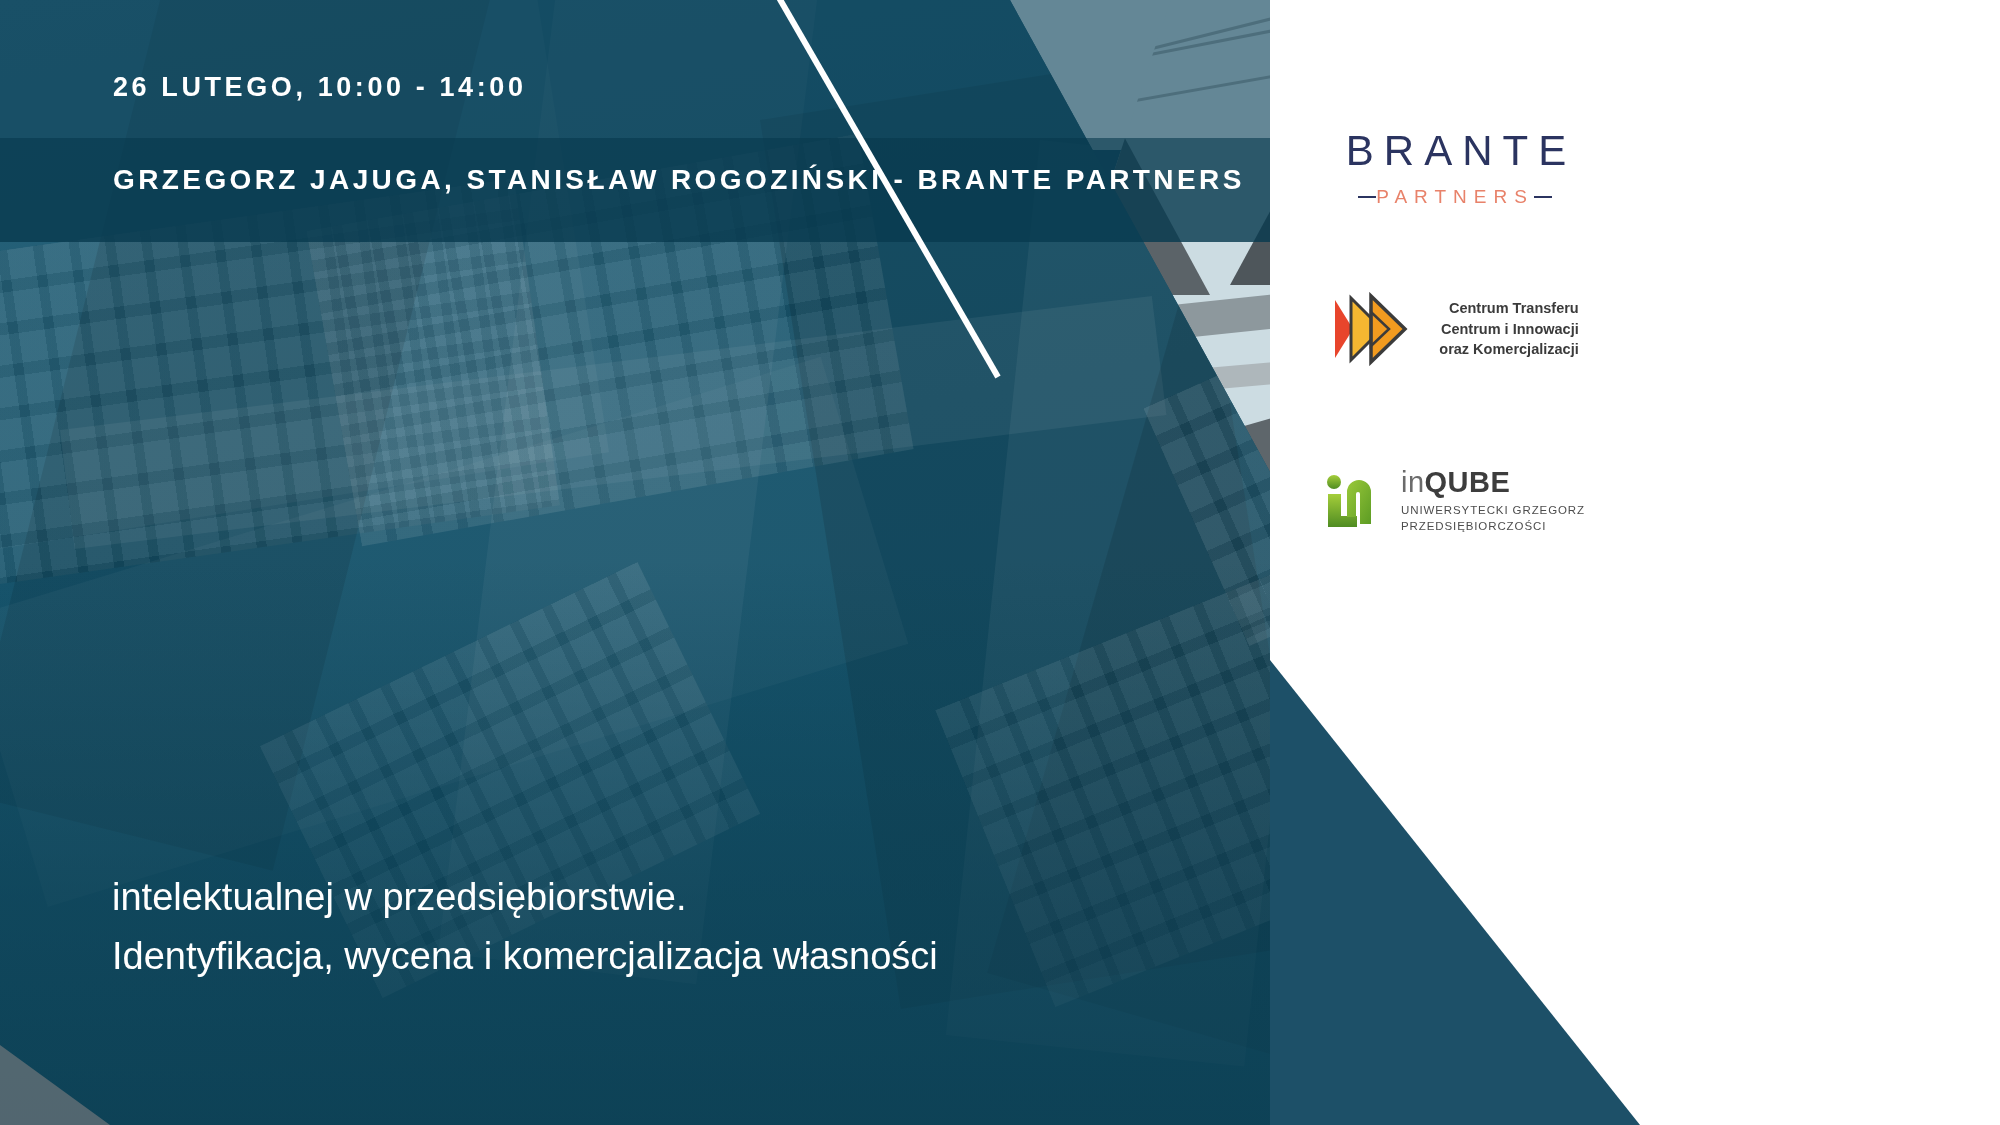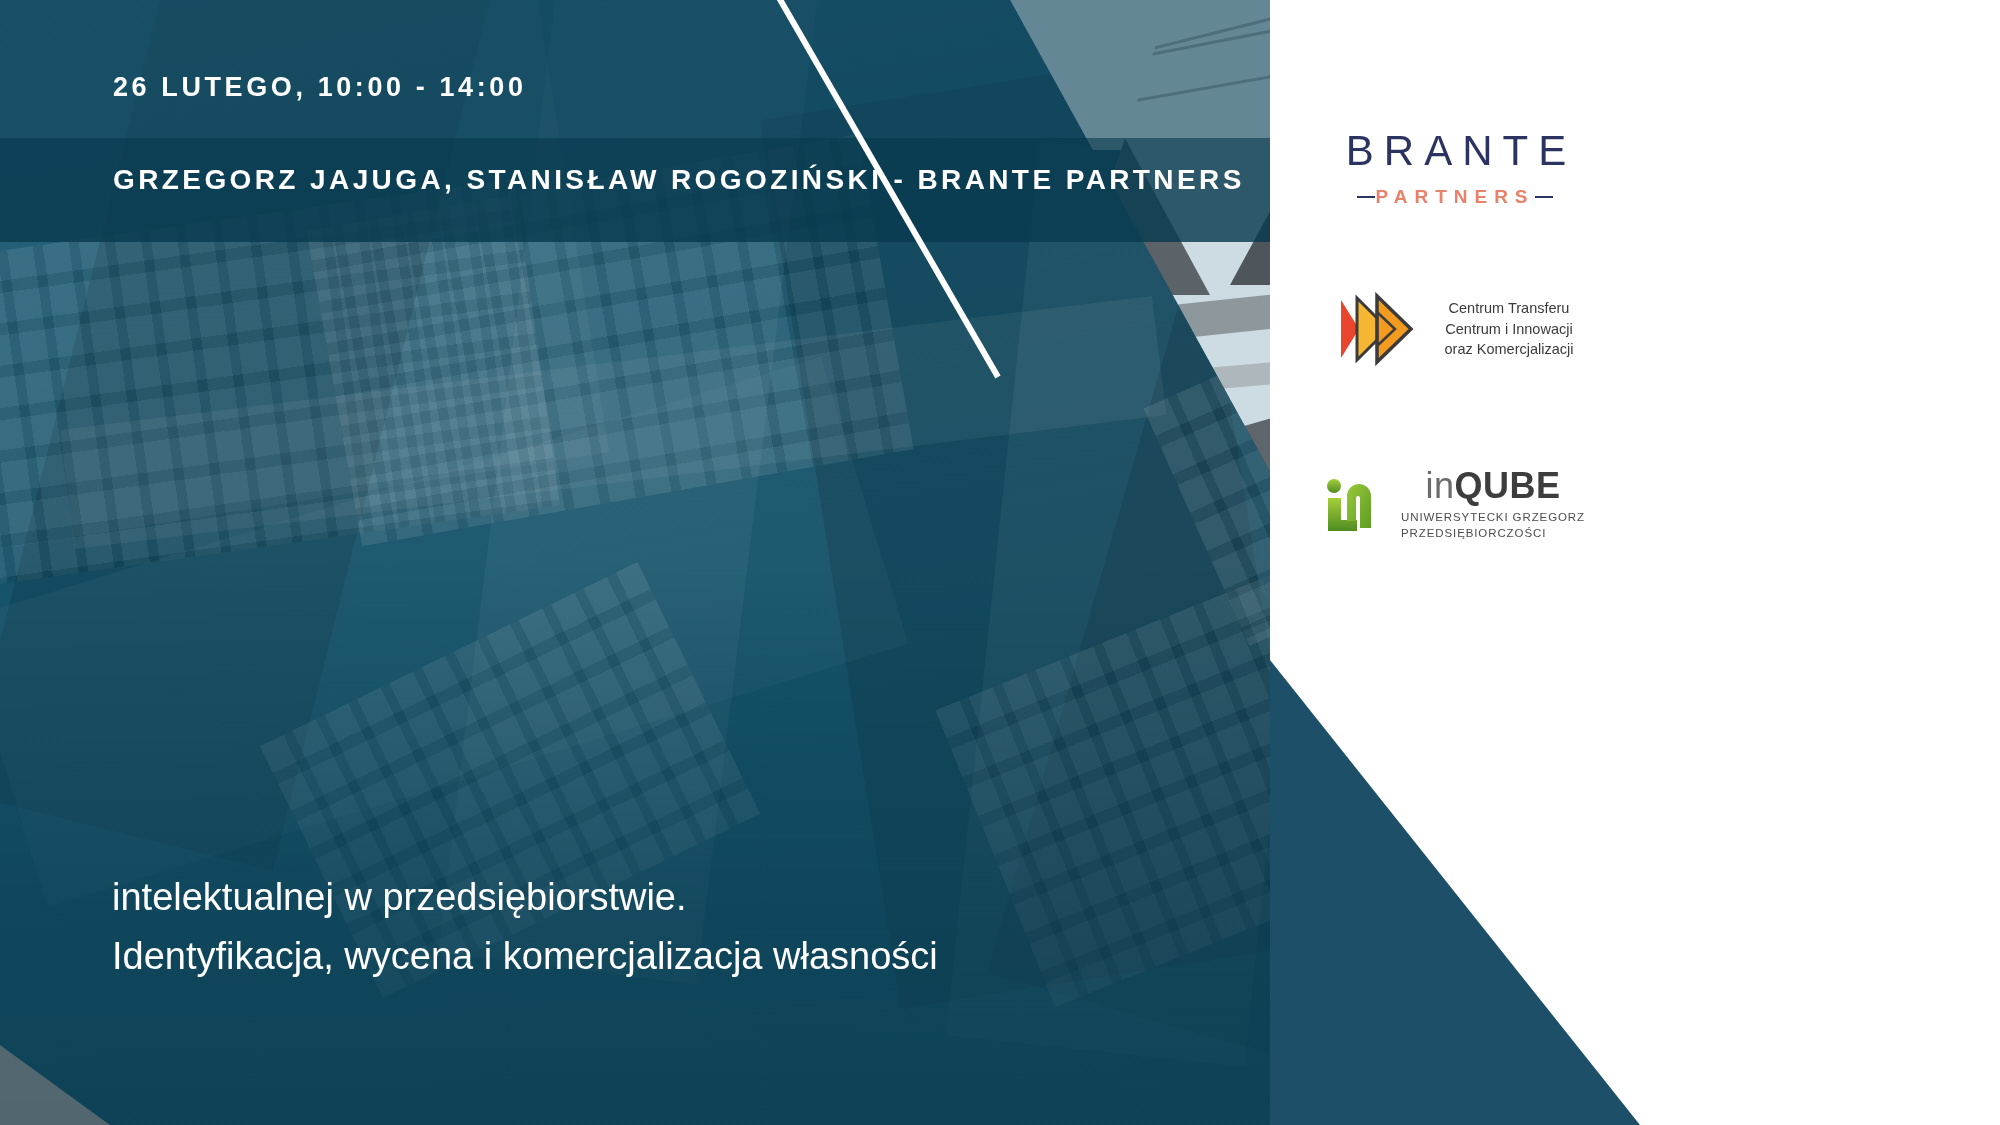--- a/index.html
+++ b/index.html
@@ -245,51 +245,49 @@
     letter-spacing: 10px;
     font-weight: normal;
     line-height: 1;
     margin-left: 12px;
   }
   .brante-sub {
     margin-top: 14px;
     display: flex;
     align-items: center;
     justify-content: center;
-    font-weight: bold;
   }
   .brante-dash { width: 18px; height: 2px; background: #2b3460; display: inline-block; }
   .brante-partners {
     color: #e8826a;
     font-size: 19px;
     letter-spacing: 7px;
   }
 
   
   .logo-ctwi { top: 292px; display: flex; align-items: center; justify-content: center; gap: 12px; }
   .ctwi-mark { position: relative; width: 78px; height: 74px; flex: none; }
   .ctwi-text {
-    text-align: center;
+    text-align: right;
     color: #3b3b3b;
     font-size: 14.5px;
-    font-weight: normal;
+    font-weight: bold;
     line-height: 1.42;
     margin-left: 18px;
   }
 
   
   .logo-inqube { top: 468px; display: flex; align-items: center; justify-content: center; gap: 10px; }
   .inqube-mark { position: relative; width: 66px; height: 58px; flex: none; }
   .inqube-text { text-align: left; }
   .inqube-word {
-    font-size: 36px;
+    font-size: 29px;
     line-height: 1;
     color: #4d4d4d;
     letter-spacing: .5px;
-    text-align: center;
   }
   .inqube-word .in { font-weight: normal; color: #6b6b6b; }
   .inqube-word .qube { font-weight: bold; color: #3d3d3d; }
   .inqube-sub {
     margin-top: 6px;
     color: #4d4d4d;
     font-size: 11.5px;
     letter-spacing: .9px;
     line-height: 1.35;
   }

